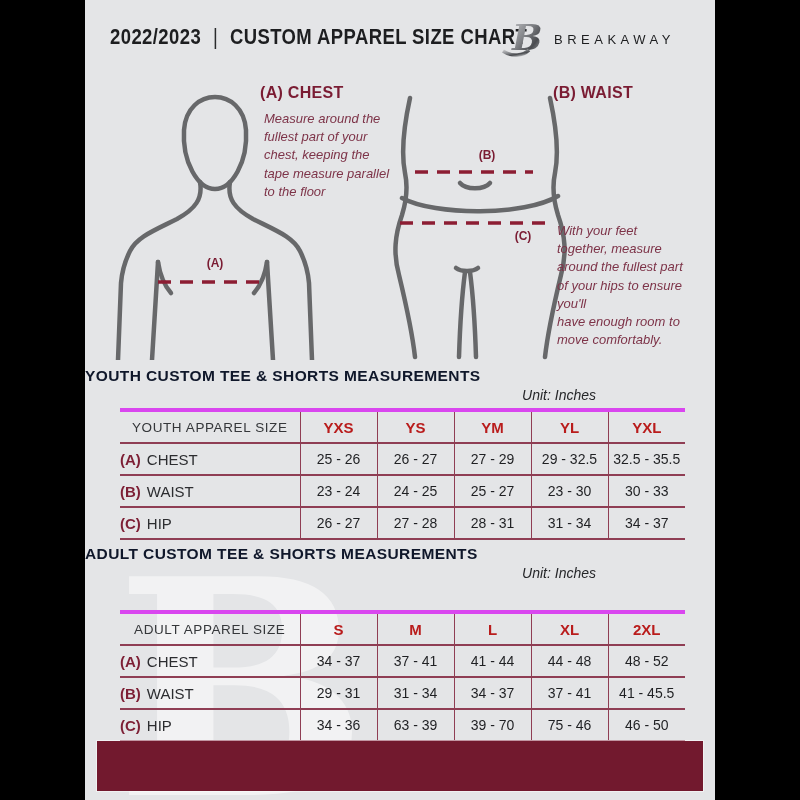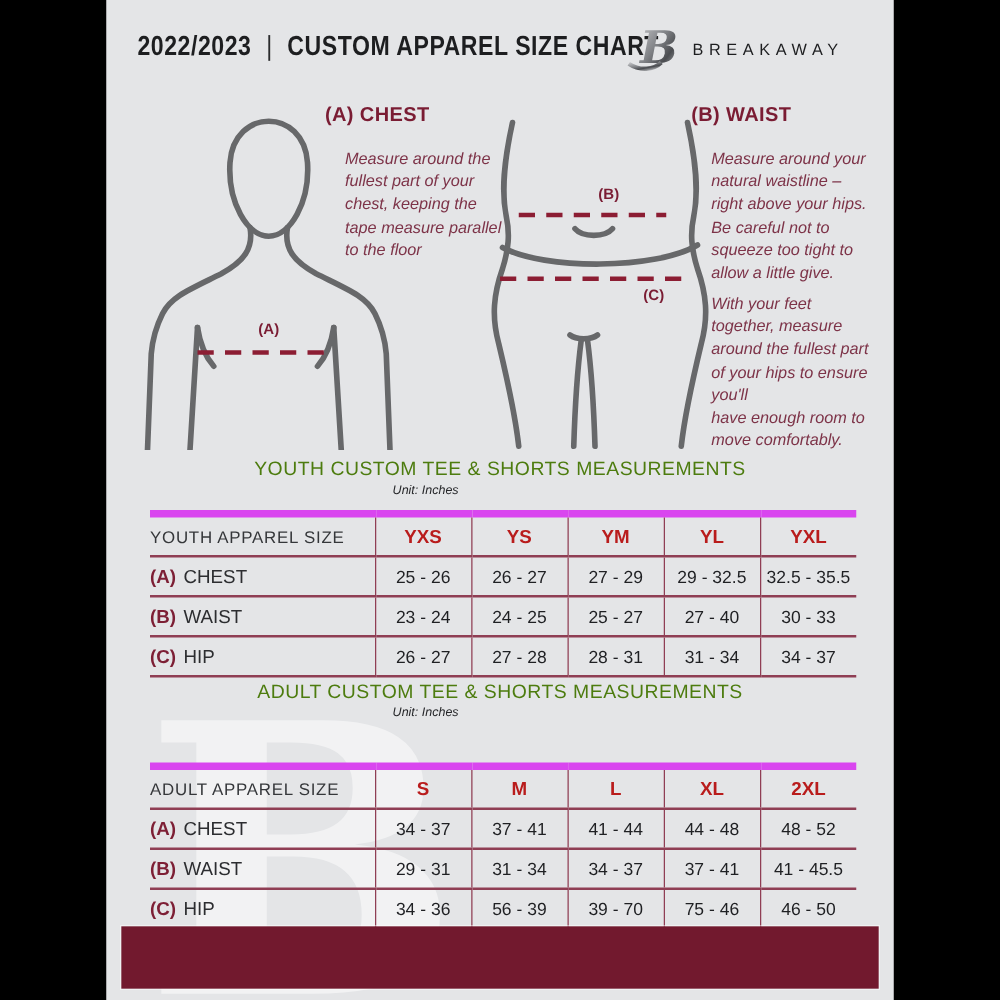--- a/index.html
+++ b/index.html
@@ -19,31 +19,31 @@
   .doc-title .sep{margin:0 14px;font-weight:normal;color:#2a2b2d;}
   .brand{position:absolute;left:416px;top:18px;z-index:2;display:flex;align-items:center;gap:9px;}
   .brand-name{font-size:13px;font-weight:normal;letter-spacing:4.5px;color:#1d1e20;}
 
   
   .fig{position:absolute;z-index:2;}
   .marker{position:absolute;z-index:3;width:44px;text-align:center;
     font-size:12px;font-weight:bold;color:#7a1c33;}
   .guide-block{position:absolute;z-index:2;}
   .guide-block h3{margin:0 0 8px 0;font-size:16px;font-weight:bold;color:#7a1c33;letter-spacing:0.3px;}
-  .guide-block p{margin:16px;font-size:13px;font-style:italic;color:#7d3348;line-height:1.4;white-space:pre-line;}
-
-  
-  .tbl-title{position:absolute;left:0;width:630px;z-index:2;text-align:center;
-    font-size:15.5px;font-weight:normal;color:#4d7c0f;letter-spacing:0.4px;}
-  .tbl-unit{position:absolute;left:0;width:511px;z-index:2;text-align:center;
-    font-size:10px;font-style:italic;color:#26272a;}
+  .guide-block p{margin:4px;font-size:13px;font-style:italic;color:#7d3348;line-height:1.4;white-space:pre-line;}
+
+  
+  .tbl-title{position:absolute;left:0;width:630px;z-index:2;
+    font-size:15.5px;font-weight:bold;color:#0f172a;letter-spacing:0.4px;}
+  .tbl-unit{position:absolute;left:0;width:511px;z-index:2;text-align:right;
+    font-size:14px;font-style:italic;color:#26272a;}
   .size-table{position:absolute;left:35px;z-index:2;border-collapse:collapse;table-layout:fixed;width:565px;}
   .size-table td{height:30px;padding:0;}
   .size-table tr td{border-bottom:2px solid #8f3e54;}
-  .size-table tr:first-child td{border-top:6px solid #d946ef;}
+  .size-table tr:first-child td{border-top:4px solid #d946ef;text-align:center;}
   .size-table td:not(:first-child){border-left:1.5px solid #8f3e54;}
   .size-table col.c-label{width:180px;}
   .size-table col.c-size{width:77px;}
   .label-head{font-size:13.5px;color:#35373a;letter-spacing:0.6px;padding-left:12px;}
   .size-head{font-size:15px;font-weight:bold;color:#b91c1c;text-align:center;}
   .label-cell{font-size:15px;color:#2c2d30;padding-left:12px;}
   .label-cell .pfx{font-weight:bold;color:#7d1f35;margin-right:6px;}
   .val{font-size:14px;color:#1f2023;text-align:center;}
 
   
@@ -111,26 +111,20 @@
     <div class="guide-block" style="left:175px;top:84px;width:158px;">
       <h3>(A) CHEST</h3>
       <p>Measure around the
 fullest part of your
 chest, keeping the
 tape measure parallel
 to the floor</p>
     </div>
     <div class="guide-block" style="left:468px;top:84px;width:158px;">
       <h3>(B) WAIST</h3>
-      <p>Measure around your
-natural waistline –
-right above your hips.
-Be careful not to
-squeeze too tight to
-allow a little give.</p>
     </div>
     <div class="guide-block" style="left:468px;top:218px;width:162px;">
       <p>With your feet
 together, measure
 around the fullest part
 of your hips to ensure
 you'll
 have enough room to
 move comfortably.</p>
     </div>
@@ -161,21 +155,21 @@
         <td class="val">26 - 27</td>
         <td class="val">27 - 29</td>
         <td class="val">29 - 32.5</td>
         <td class="val">32.5 - 35.5</td>
       </tr>
       <tr>
         <td class="label-cell"><span class="pfx">(B)</span><span>WAIST</span></td>
         <td class="val">23 - 24</td>
         <td class="val">24 - 25</td>
         <td class="val">25 - 27</td>
-        <td class="val">27 - 40</td>
+        <td class="val">23 - 30</td>
         <td class="val">30 - 33</td>
       </tr>
       <tr>
         <td class="label-cell"><span class="pfx">(C)</span><span>HIP</span></td>
         <td class="val">26 - 27</td>
         <td class="val">27 - 28</td>
         <td class="val">28 - 31</td>
         <td class="val">31 - 34</td>
         <td class="val">34 - 37</td>
       </tr>
@@ -214,21 +208,21 @@
         <td class="label-cell"><span class="pfx">(B)</span><span>WAIST</span></td>
         <td class="val">29 - 31</td>
         <td class="val">31 - 34</td>
         <td class="val">34 - 37</td>
         <td class="val">37 - 41</td>
         <td class="val">41 - 45.5</td>
       </tr>
       <tr>
         <td class="label-cell"><span class="pfx">(C)</span><span>HIP</span></td>
         <td class="val">34 - 36</td>
-        <td class="val">56 - 39</td>
+        <td class="val">63 - 39</td>
         <td class="val">39 - 70</td>
         <td class="val">75 - 46</td>
         <td class="val">46 - 50</td>
       </tr>
     </tbody>
       </table>
 
     <div class="footer-bar"></div>
   </div>
 </div>

